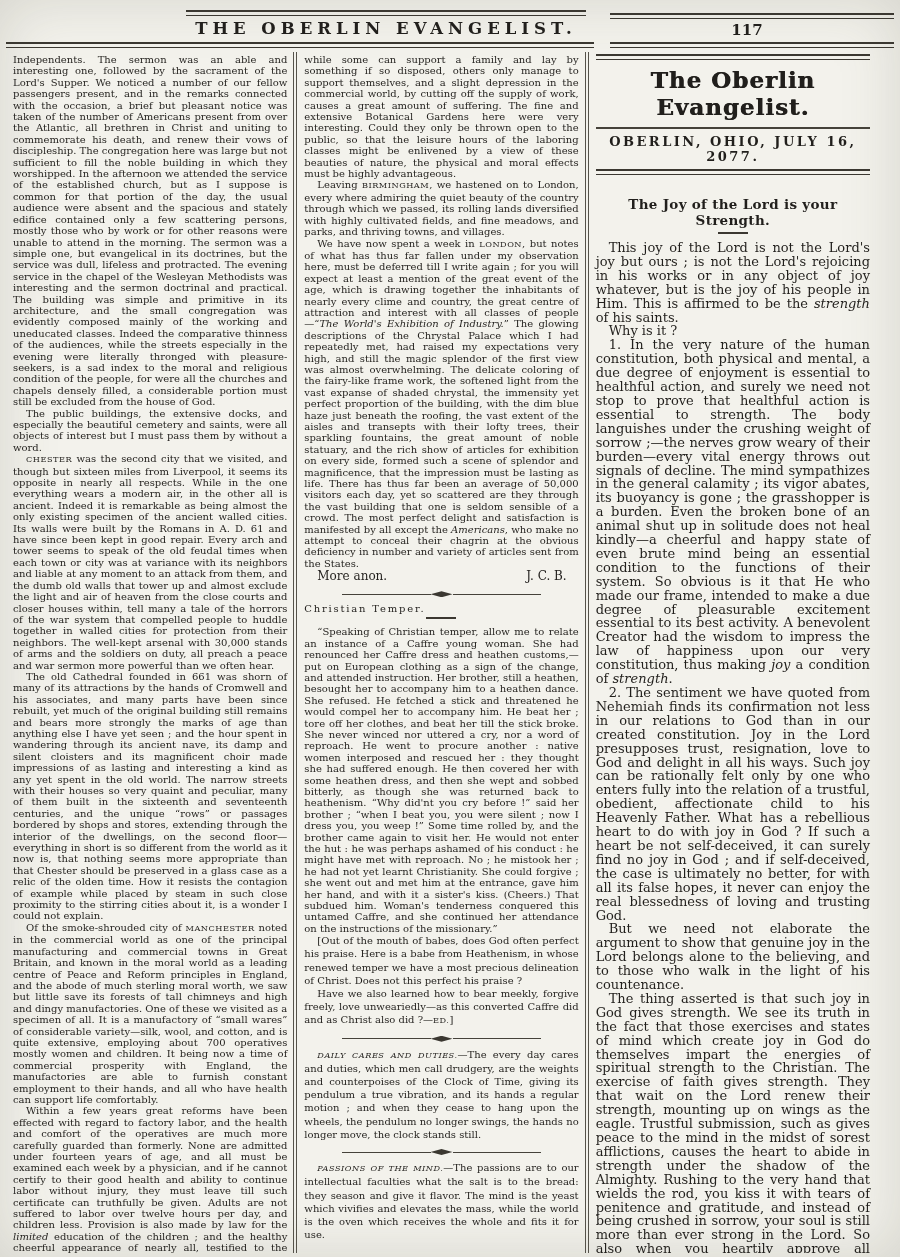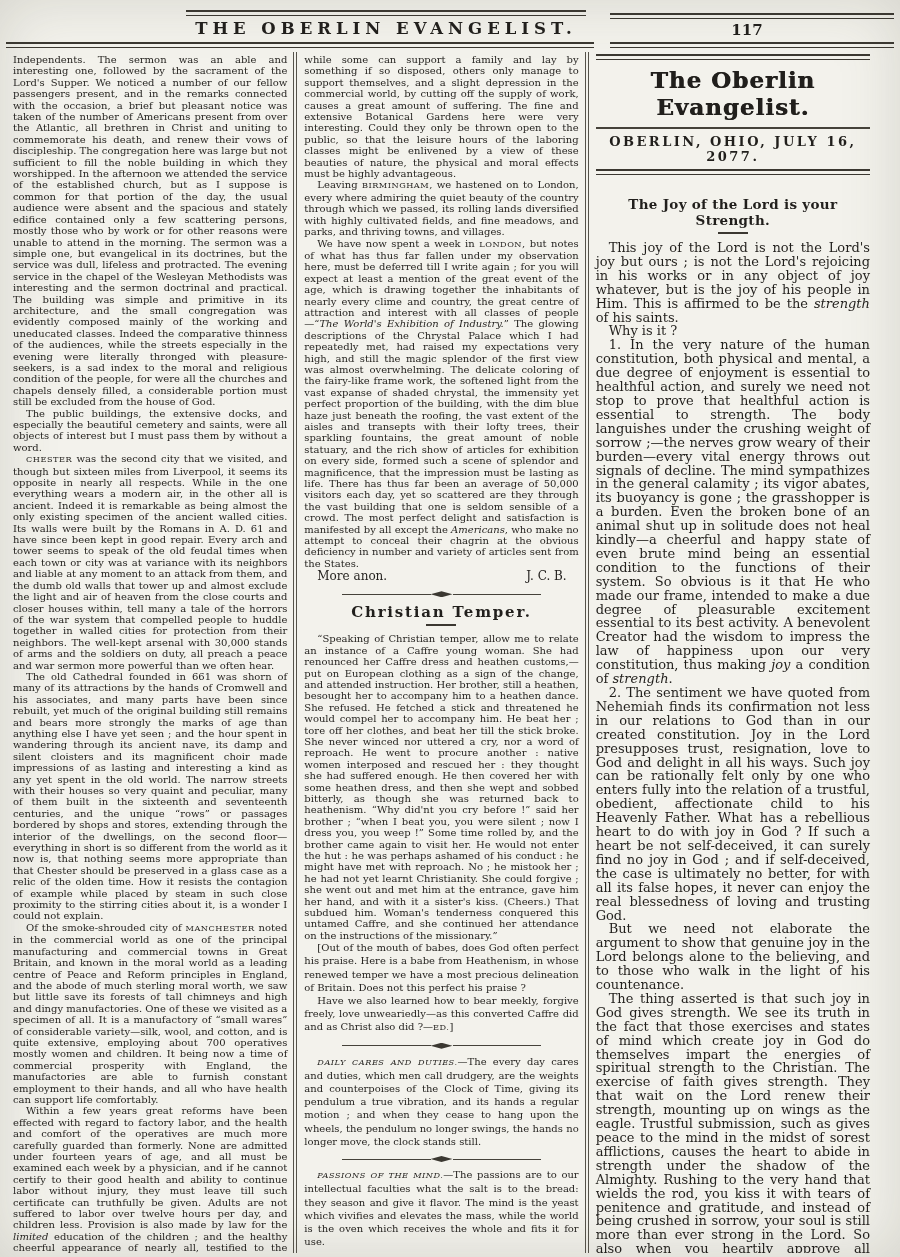--- a/index.html
+++ b/index.html
@@ -31,21 +31,21 @@
   p{margin:0;text-align:justify;text-indent:13px;font-size:10px;line-height:11.4px;}
   p.noindent{text-indent:0;}
   p.spaced{line-height:13.2px;}
   sc{text-transform:uppercase;font-size:0.82em;letter-spacing:.5px;}
   
   .sig-row{display:flex;justify-content:space-between;font-size:12px;line-height:14px;padding:0 12px 0 13px;}
   .ornament-divider{display:flex;align-items:center;margin:8px 38px 6px 38px;}
   .ornament-divider .line{flex:1;height:1px;background:#45423a;}
   .ornament-divider .diamond{width:22px;height:6px;background:#3b3831;
     clip-path:polygon(0 50%,50% 0,100% 50%,50% 100%);}
-  .sec-title{font-size:15px;font-weight:bold;text-align:center;letter-spacing:1.8px;margin:6px 0 3px;}
+  .sec-title{font-size:10px;font-weight:normal;text-align:left;letter-spacing:1.8px;margin:6px 0 3px;}
   .title-rule{width:30px;height:2px;background:#3b3831;margin:0 auto 7px;}
   
   .col3 .masthead-title{font-size:23px;font-weight:bold;text-align:center;letter-spacing:1px;
     padding:6px 0 7px;text-shadow:.6px 0 0 #211f1c;}
   .col3 .masthead-motto{font-size:8.5px;font-weight:bold;text-align:center;letter-spacing:.9px;padding:5px 0;}
   .col3 .masthead-dateline{font-size:13px;font-weight:bold;text-align:center;letter-spacing:2.5px;padding:5px 0;}
   .art-title{font-size:13.5px;font-weight:bold;text-align:center;margin:21px 0 4px;letter-spacing:.3px;}
   .col3 p{font-size:13px;line-height:13.9px;}
 </style>
 </head>
@@ -91,21 +91,21 @@
     <div class="ornament-divider">
       <span class="line"></span>
       <span class="diamond"></span>
       <span class="line"></span>
     </div>
 
     <h3 class="sec-title">Christian Temper.</h3>
     <div class="title-rule"></div>
 
     <p>“Speaking of Christian temper, allow me to relate an instance of a Caffre young woman. She had renounced her Caffre dress and heathen customs,—put on European clothing as a sign of the change, and attended instruction. Her brother, still a heathen, besought her to accompany him to a heathen dance. She refused. He fetched a stick and threatened he would compel her to accompany him. He beat her ; tore off her clothes, and beat her till the stick broke. She never winced nor uttered a cry, nor a word of reproach. He went to procure another : native women interposed and rescued her : they thought she had suffered enough. He then covered her with some heathen dress, and then she wept and sobbed bitterly, as though she was returned back to heathenism. “Why did'nt you cry before !” said her brother ; “when I beat you, you were silent ; now I dress you, you weep !” Some time rolled by, and the brother came again to visit her. He would not enter the hut : he was perhaps ashamed of his conduct : he might have met with reproach. No ; he mistook her ; he had not yet learnt Christianity. She could forgive ; she went out and met him at the entrance, gave him her hand, and with it a sister's kiss. (Cheers.) That subdued him. Woman's tenderness conquered this untamed Caffre, and she continued her attendance on the instructions of the missionary.”</p>
-    <p class="spaced">[Out of the mouth of babes, does God often perfect his praise. Here is a babe from Heathenism, in whose renewed temper we have a most precious delineation of Britain. Does not this perfect his praise ?</p>
+    <p class="spaced">[Out of the mouth of babes, does God often perfect his praise. Here is a babe from Heathenism, in whose renewed temper we have a most precious delineation of Christ. Does not this perfect his praise ?</p>
     <p class="spaced">Have we also learned how to bear meekly, forgive freely, love unweariedly—as this converted Caffre did and as Christ also did ?—<sc>Ed.</sc>]</p>
 
     <div class="ornament-divider">
       <span class="line"></span>
       <span class="diamond"></span>
       <span class="line"></span>
     </div>
 
     <p class="spaced"><i><sc>Daily Cares and Duties.</sc></i>—The every day cares and duties, which men call drudgery, are the weights and counterpoises of the Clock of Time, giving its pendulum a true vibration, and its hands a regular motion ; and when they cease to hang upon the wheels, the pendulum no longer swings, the hands no longer move, the clock stands still.</p>
 

